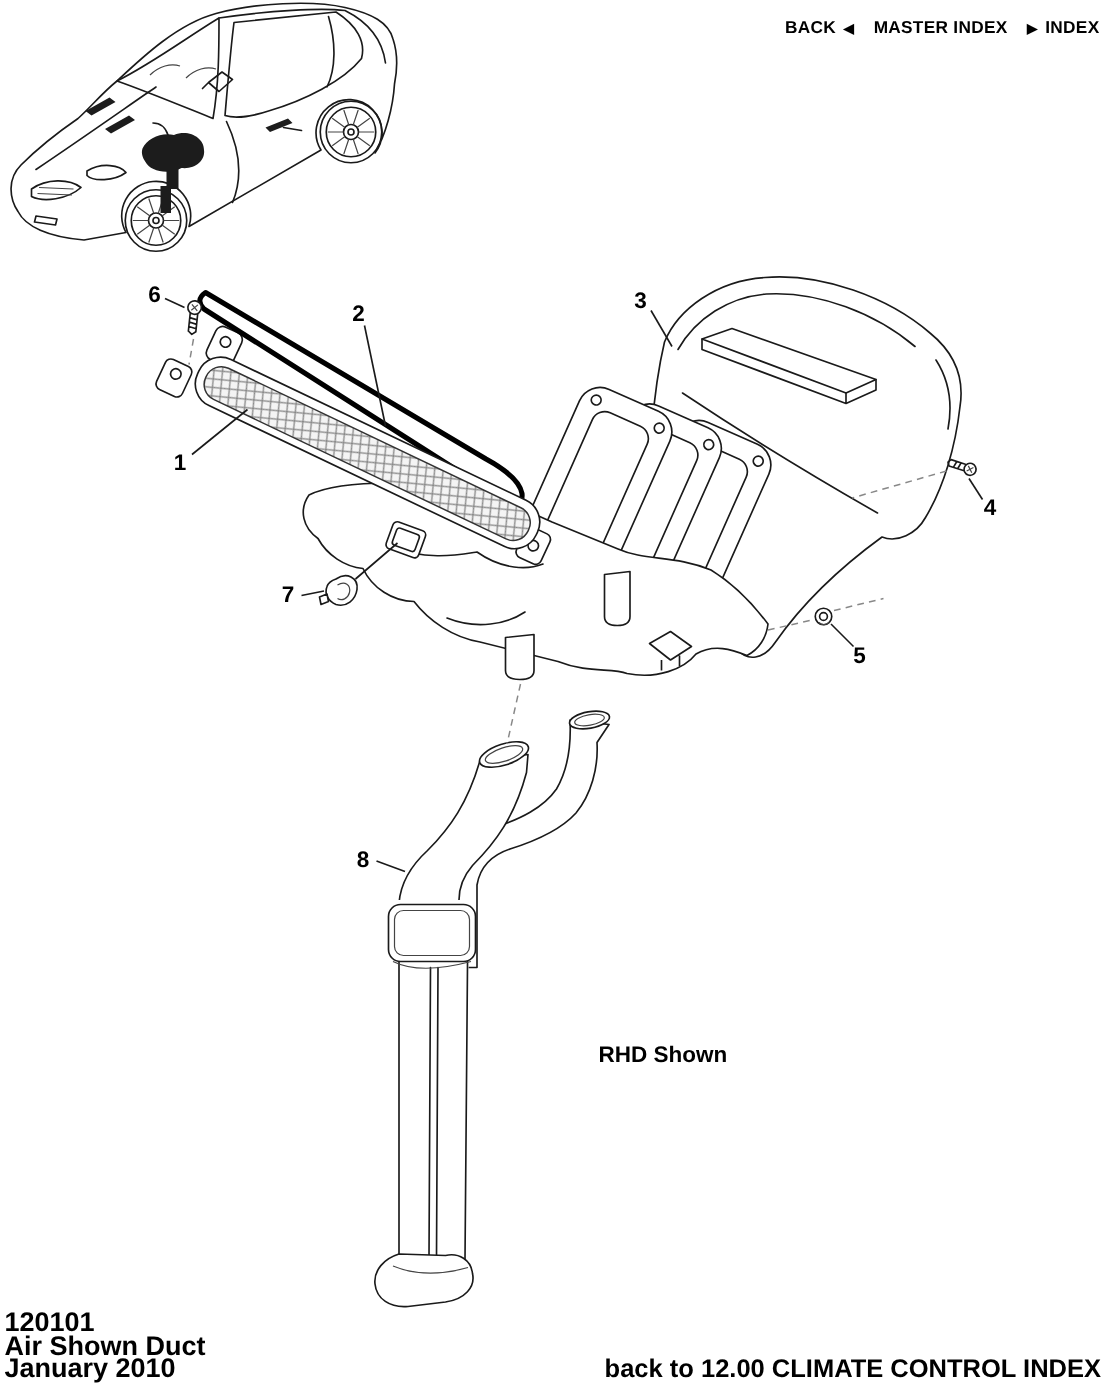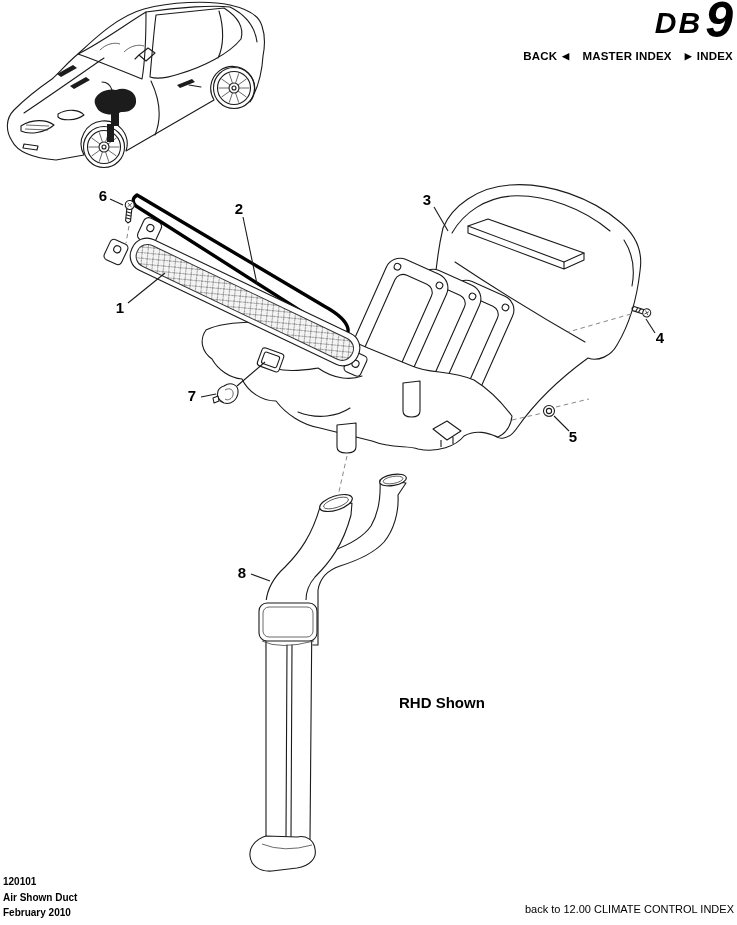--- a/index.html
+++ b/index.html
@@ -9,40 +9,36 @@
   }
   .header{position:absolute;top:2px;right:4px;text-align:right;}
   .logo{display:flex;align-items:flex-start;justify-content:flex-end;}
   .logo-db{font-size:30px;font-weight:bold;font-style:italic;letter-spacing:2px;line-height:1;margin-top:6px;}
   .logo-9{font-size:50px;font-weight:bold;font-style:italic;line-height:0.74;margin-left:3px;}
   .section-title{font-size:15px;font-weight:bold;letter-spacing:0.3px;margin-top:1px;}
   .nav{margin-top:11px;display:flex;justify-content:flex-end;align-items:center;gap:13px;
        font-size:11.5px;font-weight:bold;letter-spacing:0.2px;}
   .nav .link{display:flex;align-items:center;gap:5px;cursor:pointer;}
   .nav .arrow{font-size:9px;line-height:1;}
-  .footer-left{position:absolute;left:3px;top:874px;font-size:10px;font-weight:bold;line-height:15.5px;}
-  .footer-right{position:absolute;right:3px;top:903px;font-size:11px;font-weight:normal;cursor:pointer;}
+  .footer-left{position:absolute;left:3px;top:874px;font-size:18px;font-weight:bold;line-height:15.5px;}
+  .footer-right{position:absolute;right:3px;top:903px;font-size:17px;font-weight:bold;cursor:pointer;}
   svg{position:absolute;left:0;top:0;}
   .ln{stroke:#1a1a1a;stroke-width:1.1;fill:none;stroke-linecap:round;stroke-linejoin:round;}
   .fw{stroke:#1a1a1a;stroke-width:1.1;fill:#fff;stroke-linejoin:round;}
   .thin{stroke:#444;stroke-width:0.8;fill:none;}
   .dark{fill:#1c1c1c;stroke:none;}
   .dash{stroke:#888;stroke-width:1;fill:none;stroke-dasharray:4.5 3.5;}
   .leader{stroke:#1a1a1a;stroke-width:1.1;fill:none;}
   .callout{font-family:"Liberation Sans",sans-serif;font-size:15px;font-weight:bold;fill:#000;text-anchor:middle;}
   .note{font-family:"Liberation Sans",sans-serif;font-size:15px;font-weight:bold;fill:#000;}
 </style>
 </head>
 <body>
 
 <div class="header">
-  <div class="logo">
-    <span class="logo-db">DB</span>
-    <span class="logo-9">9</span>
-  </div>
   <div class="nav">
     <span class="link">
       <span>BACK</span>
       <span class="arrow">◀</span>
     </span>
     <span class="link">
       <span>MASTER INDEX</span>
     </span>
     <span class="link">
       <span class="arrow">▶</span>
@@ -220,15 +216,15 @@
   <text class="callout" x="103" y="201">6</text>
   <text class="callout" x="192" y="401">7</text>
   <text class="callout" x="242" y="578">8</text>
 
   <text class="note" x="399" y="708">RHD Shown</text>
 </svg>
 
 <div class="footer-left">
   <div>120101</div>
   <div>Air Shown Duct</div>
-  <div>February 2010</div>
+  <div>January 2010</div>
 </div>
 <div class="footer-right">back to 12.00 CLIMATE CONTROL INDEX</div>
 
 </body></html>

